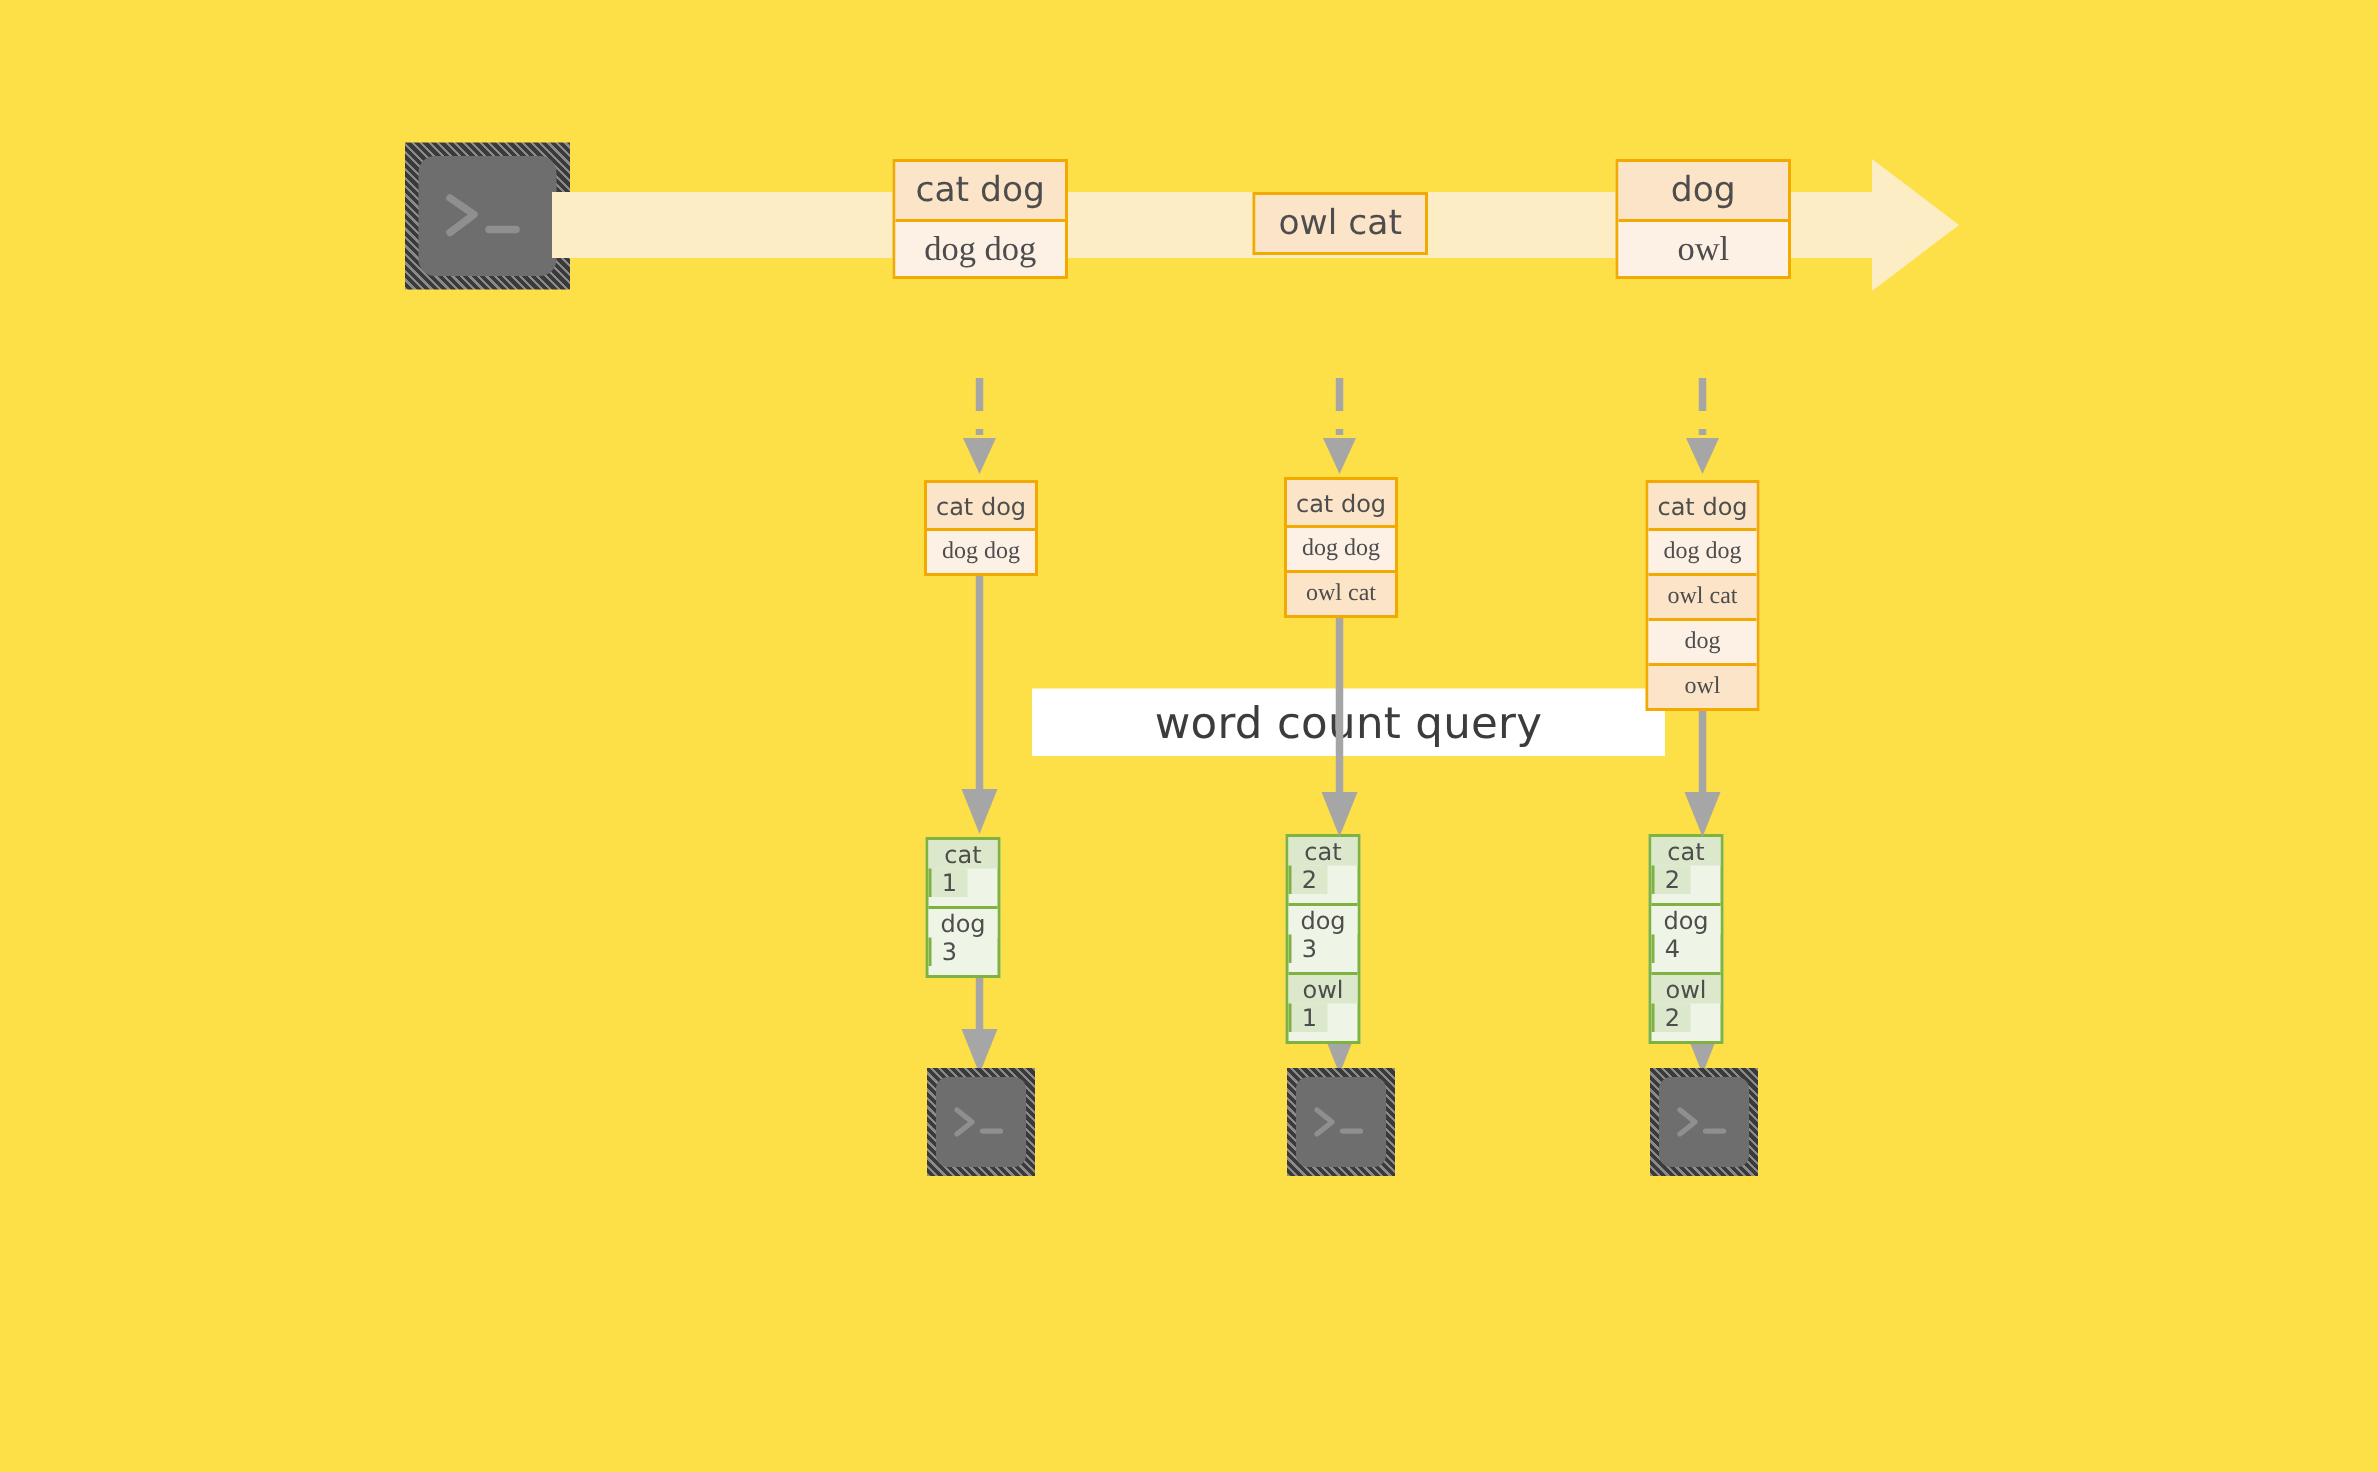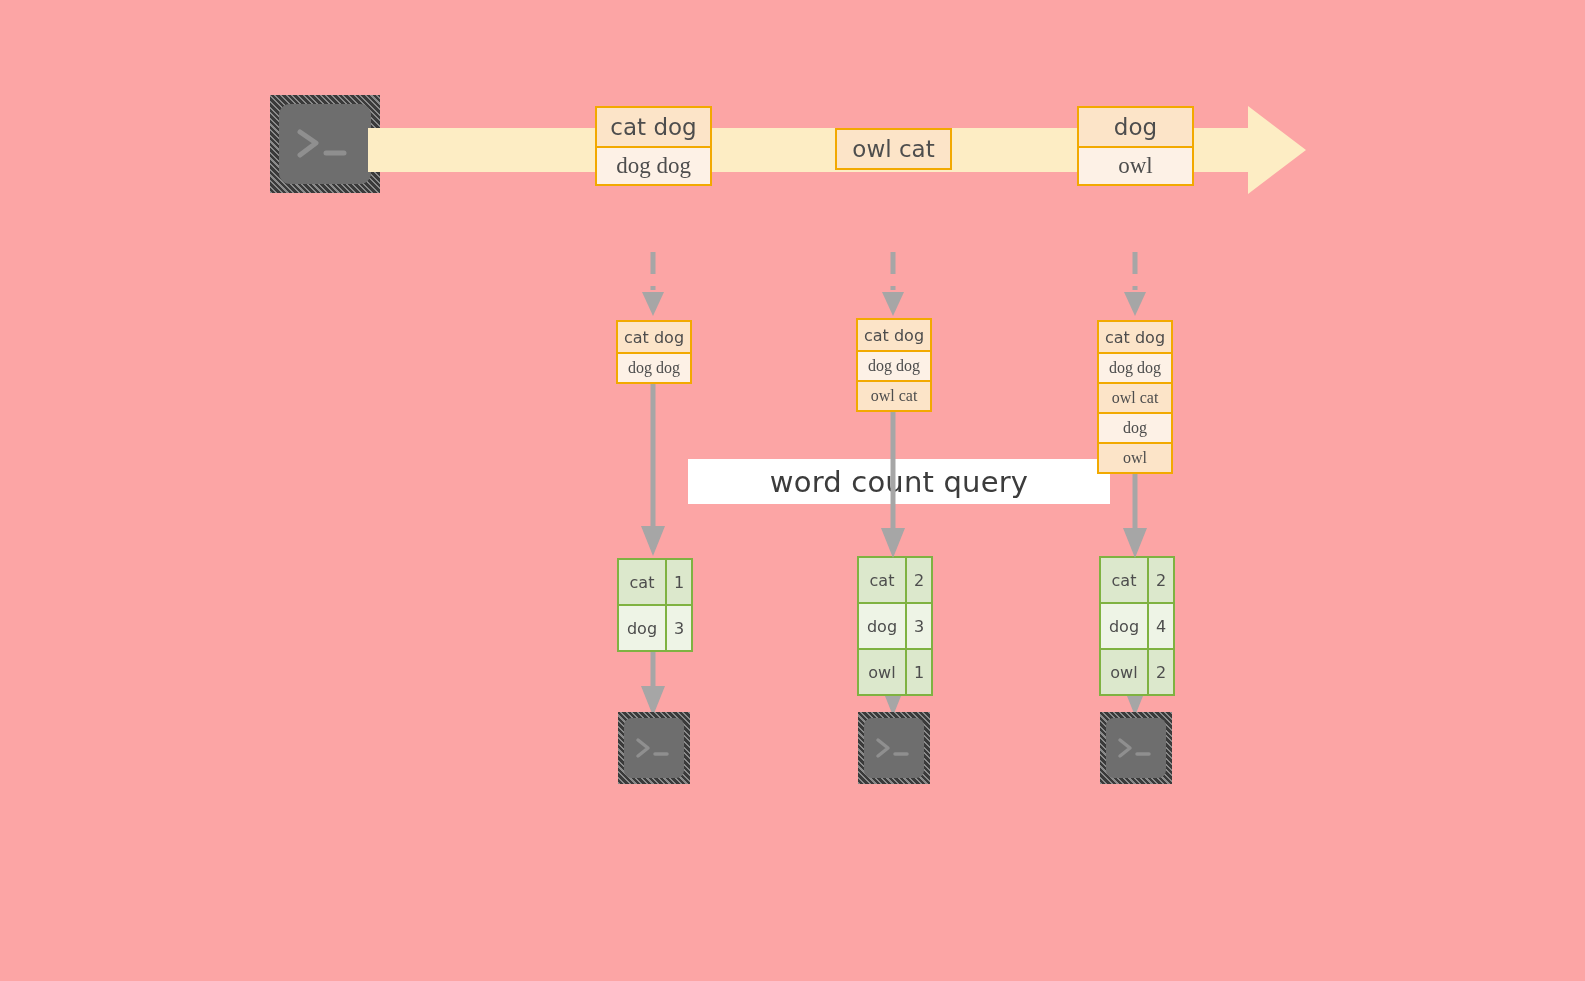--- a/index.html
+++ b/index.html
@@ -4,21 +4,21 @@
 <style>
   html, body {
     margin: 0;
     padding: 0;
     background: #000000;
   }
   #stage {
     position: relative;
     width: 1585px;
     height: 981px;
-    background: #fca5a5;
+    background: #fde047;
     overflow: hidden;
     font-family: "DejaVu Sans", sans-serif;
   }
 
   
   .terminal {
     position: absolute;
     background-image:
       repeating-linear-gradient(45deg,
         #8a8a8a 0px, #8a8a8a 1.5px,
@@ -90,20 +90,21 @@
   .restable {
     position: absolute;
     box-sizing: border-box;
     border: 2px solid #7FB241;
     border-collapse: collapse;
     background: #EEF4E6;
   }
   .restable .trow {
     display: flex;
     height: 44px;
+    flex-direction: column;
   }
   .restable .trow + .trow { border-top: 2px solid #7FB241; }
   .restable .cell {
     box-sizing: border-box;
     display: flex;
     align-items: center;
     justify-content: center;
     font-size: 16px;
     color: #4d4d4d;
   }

